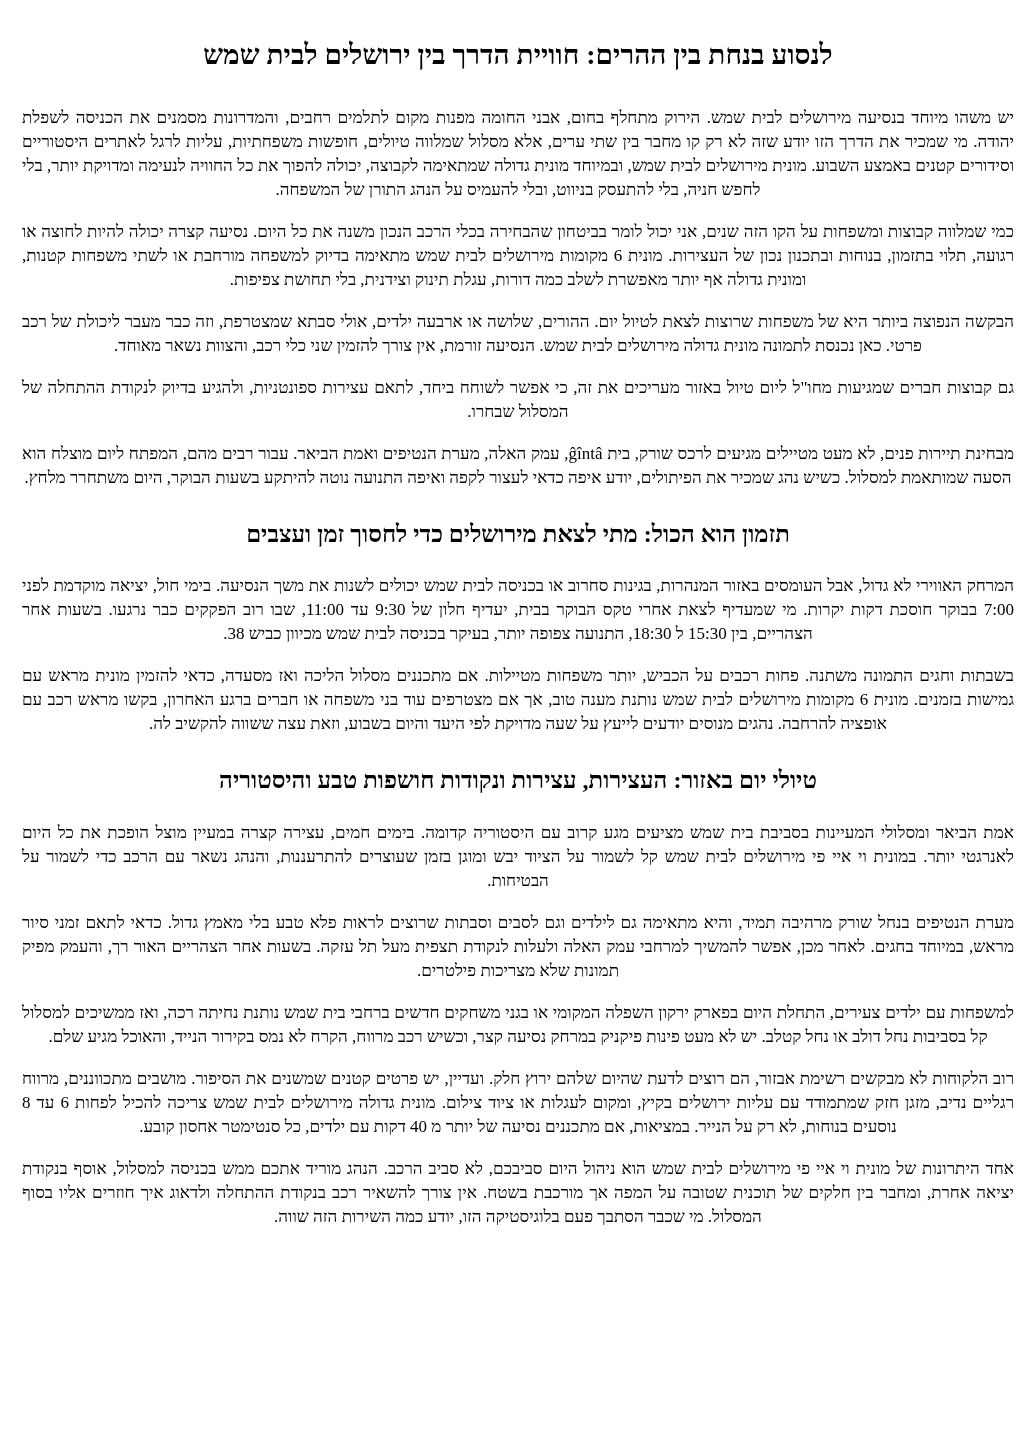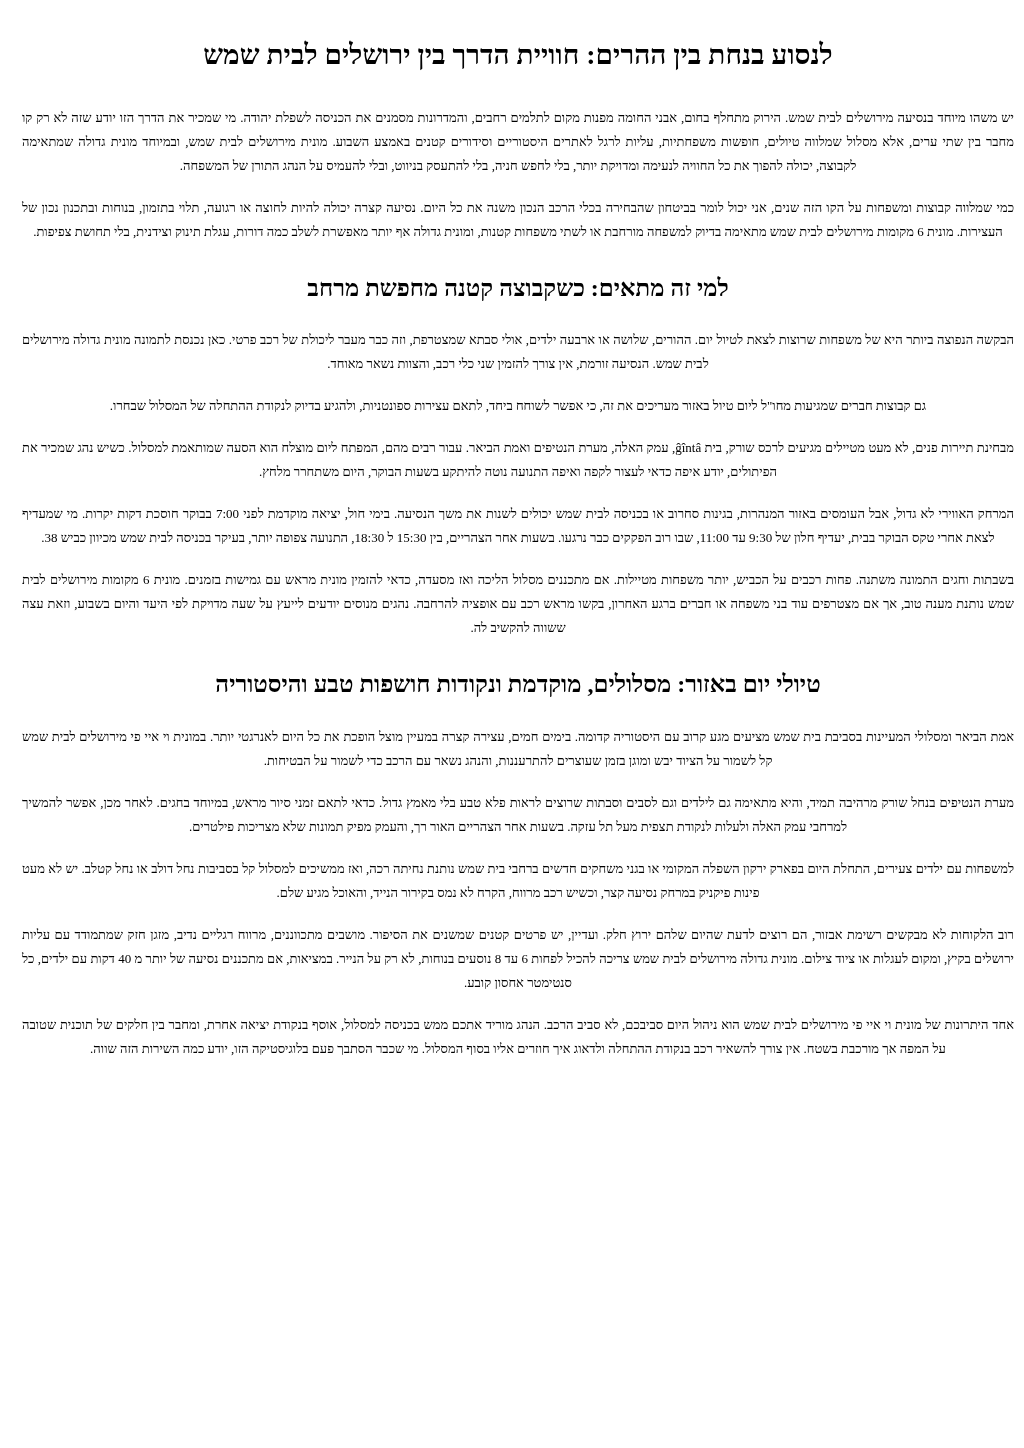--- a/index.html
+++ b/index.html
@@ -26,47 +26,47 @@
     margin: 22px 0 34px 0;
   }
   .section-heading {
     font-size: 24px;
     line-height: 1.2;
     font-weight: bold;
     text-align: center;
     margin: 30px 0 26px 0;
   }
   .paragraph {
-    font-size: 13px;
+    font-size: 17px;
     line-height: 24px;
     text-align: justify;
     text-align-last: center;
     -moz-text-align-last: center;
     margin: 12px 0 18px 0;
   }
 </style>
 </head>
 <body>
 
 <div class="page">
 
   <h1 class="article-title">לנסוע בנחת בין ההרים: חוויית הדרך בין ירושלים לבית שמש</h1>
 
   <p class="paragraph">יש משהו מיוחד בנסיעה מירושלים לבית שמש. הירוק מתחלף בחום, אבני החומה מפנות מקום לתלמים רחבים, והמדרונות מסמנים את הכניסה לשפלת יהודה. מי שמכיר את הדרך הזו יודע שזה לא רק קו מחבר בין שתי ערים, אלא מסלול שמלווה טיולים, חופשות משפחתיות, עליות לרגל לאתרים היסטוריים וסידורים קטנים באמצע השבוע. מונית מירושלים לבית שמש, ובמיוחד מונית גדולה שמתאימה לקבוצה, יכולה להפוך את כל החוויה לנעימה ומדויקת יותר, בלי לחפש חניה, בלי להתעסק בניווט, ובלי להעמיס על הנהג התורן של המשפחה.</p>
   <p class="paragraph">כמי שמלווה קבוצות ומשפחות על הקו הזה שנים, אני יכול לומר בביטחון שהבחירה בכלי הרכב הנכון משנה את כל היום. נסיעה קצרה יכולה להיות לחוצה או רגועה, תלוי בתזמון, בנוחות ובתכנון נכון של העצירות. מונית 6 מקומות מירושלים לבית שמש מתאימה בדיוק למשפחה מורחבת או לשתי משפחות קטנות, ומונית גדולה אף יותר מאפשרת לשלב כמה דורות, עגלת תינוק וצידנית, בלי תחושת צפיפות.</p>
 
-  <h2 class="section-heading">למי זה מתאים: כשקבוצה קטנה מחפשת מרחב</h2>
   <p class="paragraph">הבקשה הנפוצה ביותר היא של משפחות שרוצות לצאת לטיול יום. ההורים, שלושה או ארבעה ילדים, אולי סבתא שמצטרפת, וזה כבר מעבר ליכולת של רכב פרטי. כאן נכנסת לתמונה מונית גדולה מירושלים לבית שמש. הנסיעה זורמת, אין צורך להזמין שני כלי רכב, והצוות נשאר מאוחד.</p>
   <p class="paragraph">גם קבוצות חברים שמגיעות מחו"ל ליום טיול באזור מעריכים את זה, כי אפשר לשוחח ביחד, לתאם עצירות ספונטניות, ולהגיע בדיוק לנקודת ההתחלה של המסלול שבחרו.</p>
   <p class="paragraph">מבחינת תיירות פנים, לא מעט מטיילים מגיעים לרכס שורק, בית ĝîntâ, עמק האלה, מערת הנטיפים ואמת הביאר. עבור רבים מהם, המפתח ליום מוצלח הוא הסעה שמותאמת למסלול. כשיש נהג שמכיר את הפיתולים, יודע איפה כדאי לעצור לקפה ואיפה התנועה נוטה להיתקע בשעות הבוקר, היום משתחרר מלחץ.</p>
 
+  <h2 class="section-heading">תזמון הוא הכול: מתי לצאת מירושלים כדי לחסוך זמן ועצבים</h2>
   <p class="paragraph">המרחק האווירי לא גדול, אבל העומסים באזור המנהרות, בגינות סחרוב או בכניסה לבית שמש יכולים לשנות את משך הנסיעה. בימי חול, יציאה מוקדמת לפני 7:00 בבוקר חוסכת דקות יקרות. מי שמעדיף לצאת אחרי טקס הבוקר בבית, יעדיף חלון של 9:30 עד 11:00, שבו רוב הפקקים כבר נרגעו. בשעות אחר הצהריים, בין 15:30 ל 18:30, התנועה צפופה יותר, בעיקר בכניסה לבית שמש מכיוון כביש 38.</p>
   <p class="paragraph">בשבתות וחגים התמונה משתנה. פחות רכבים על הכביש, יותר משפחות מטיילות. אם מתכננים מסלול הליכה ואז מסעדה, כדאי להזמין מונית מראש עם גמישות בזמנים. מונית 6 מקומות מירושלים לבית שמש נותנת מענה טוב, אך אם מצטרפים עוד בני משפחה או חברים ברגע האחרון, בקשו מראש רכב עם אופציה להרחבה. נהגים מנוסים יודעים לייעץ על שעה מדויקת לפי היעד והיום בשבוע, וזאת עצה ששווה להקשיב לה.</p>
 
-  <h2 class="section-heading">טיולי יום באזור: מסלולים, מוקדמת ונקודות חושפות טבע והיסטוריה</h2>
+  <h2 class="section-heading">טיולי יום באזור: העצירות, עצירות ונקודות חושפות טבע והיסטוריה</h2>
   <p class="paragraph">אמת הביאר ומסלולי המעיינות בסביבת בית שמש מציעים מגע קרוב עם היסטוריה קדומה. בימים חמים, עצירה קצרה במעיין מוצל הופכת את כל היום לאנרגטי יותר. במונית וי איי פי מירושלים לבית שמש קל לשמור על הציוד יבש ומוגן בזמן שעוצרים להתרעננות, והנהג נשאר עם הרכב כדי לשמור על הבטיחות.</p>
   <p class="paragraph">מערת הנטיפים בנחל שורק מרהיבה תמיד, והיא מתאימה גם לילדים וגם לסבים וסבתות שרוצים לראות פלא טבע בלי מאמץ גדול. כדאי לתאם זמני סיור מראש, במיוחד בחגים. לאחר מכן, אפשר להמשיך למרחבי עמק האלה ולעלות לנקודת תצפית מעל תל עזקה. בשעות אחר הצהריים האור רך, והעמק מפיק תמונות שלא מצריכות פילטרים.</p>
   <p class="paragraph">למשפחות עם ילדים צעירים, התחלת היום בפארק ירקון השפלה המקומי או בגני משחקים חדשים ברחבי בית שמש נותנת נחיתה רכה, ואז ממשיכים למסלול קל בסביבות נחל דולב או נחל קטלב. יש לא מעט פינות פיקניק במרחק נסיעה קצר, וכשיש רכב מרווח, הקרח לא נמס בקירור הנייד, והאוכל מגיע שלם.</p>
 
   <p class="paragraph">רוב הלקוחות לא מבקשים רשימת אבזור, הם רוצים לדעת שהיום שלהם ירוץ חלק. ועדיין, יש פרטים קטנים שמשנים את הסיפור. מושבים מתכווננים, מרווח רגליים נדיב, מזגן חזק שמתמודד עם עליות ירושלים בקיץ, ומקום לעגלות או ציוד צילום. מונית גדולה מירושלים לבית שמש צריכה להכיל לפחות 6 עד 8 נוסעים בנוחות, לא רק על הנייר. במציאות, אם מתכננים נסיעה של יותר מ 40 דקות עם ילדים, כל סנטימטר אחסון קובע.</p>
   <p class="paragraph">אחד היתרונות של מונית וי איי פי מירושלים לבית שמש הוא ניהול היום סביבכם, לא סביב הרכב. הנהג מוריד אתכם ממש בכניסה למסלול, אוסף בנקודת יציאה אחרת, ומחבר בין חלקים של תוכנית שטובה על המפה אך מורכבת בשטח. אין צורך להשאיר רכב בנקודת ההתחלה ולדאוג איך חוזרים אליו בסוף המסלול. מי שכבר הסתבך פעם בלוגיסטיקה הזו, יודע כמה השירות הזה שווה.</p>
 
 </div>
 
 </body></html>

